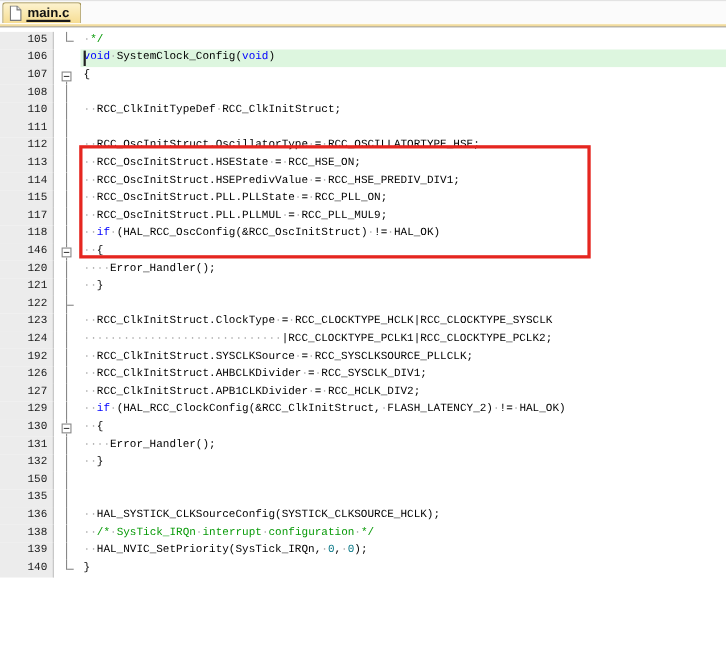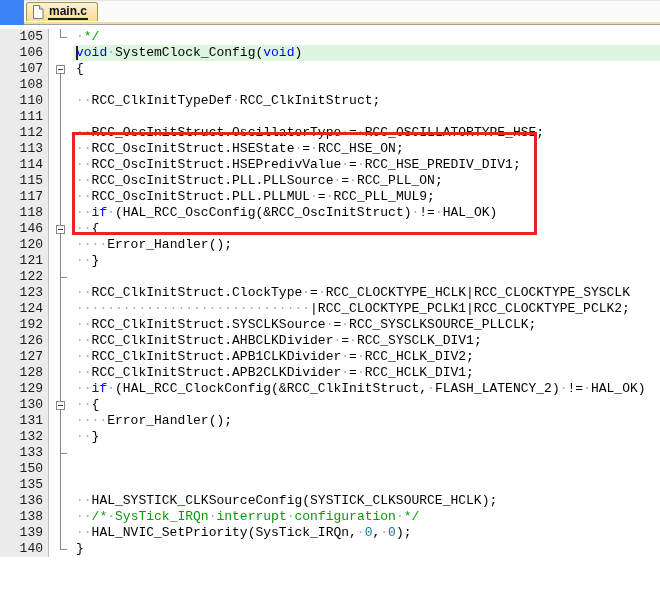--- a/index.html
+++ b/index.html
@@ -3,37 +3,37 @@
 <meta charset="utf-8">
 <style>
   :root{
     --keyword:#0000ff; --comment:#089a08; --number:#0f7b8a; --plain:#000000;
     --whitespace:#ababab; --line_highlight:#ddf6df; --gutter_bg:#ececec;
     --red_box:#e52620; --tab_strip:#f2dc9e; --fold:#888888;
   }
   *{box-sizing:border-box;margin:0;padding:0;}
   body{width:660px;height:606px;overflow:hidden;background:#ffffff;
        font-family:"Liberation Mono","DejaVu Sans Mono",monospace;}
-  .window{position:relative;width:660px;height:432px;background:#3b82f6;padding-left:24px;}
+  .window{position:relative;width:660px;height:432px;background:#3b82f6;}
 
   
   .tabbar{position:relative;height:25px;background:#fbfbfb;border-top:1px solid #e3e3e3;}
   .tab{position:absolute;left:2px;bottom:4px;height:19px;display:flex;align-items:center;
        gap:4px;padding:0 9px 0 5px;border:1px solid #a39354;border-bottom:none;
        border-radius:3px 3px 0 0;
        background:linear-gradient(#fdf3cf,#f6dd93);}
   .tab-label{font-family:"Liberation Sans","DejaVu Sans",sans-serif;font-size:12px;
        font-weight:bold;color:#111;border-bottom:2px solid #1a1a1a;padding:0 1px 0 1px;line-height:13px;}
   .tab-strip{position:absolute;left:0;right:0;bottom:0;height:4px;background:var(--tab_strip);
        border-bottom:1px solid #9e9e9e;border-top:1px solid #fff;}
   .doc-icon{display:inline-flex;}
 
   
   .editor{position:absolute;top:25px;left:0;width:660px;height:581px;padding-top:4px;background:#fff;}
-  .row{display:flex;height:16px;line-height:16px;font-size:13px;white-space:pre;}
+  .row{display:flex;height:16px;line-height:16px;font-size:10px;white-space:pre;}
   .gut{width:49px;background:var(--gutter_bg);border-right:1px solid #bdbdbd;
        text-align:right;padding-right:5px;color:#1a1a1a;flex:0 0 auto;}
   .fold{width:24px;position:relative;flex:0 0 auto;background:#fff;}
   .code{flex:1 1 auto;padding-left:3px;color:var(--plain);}
   .row.hl .code{background:var(--line_highlight);}
   .fv{position:absolute;left:11px;width:1px;background:var(--fold);}
   .fh{position:absolute;top:8px;height:1px;left:12px;width:6px;background:var(--fold);}
   .fbox{position:absolute;left:7px;top:4px;width:9px;height:9px;border:1px solid var(--fold);background:#fff;}
   .fminus{position:absolute;left:1px;top:3px;width:5px;height:1px;background:#444;}
 
@@ -64,38 +64,36 @@
   <div class="editor" id="editor">
       <div class="row"><div class="gut">105</div><div class="fold"><div class="fv" style="top: 0px; height: 9px;"></div><div class="fh"></div></div><div class="code"><span class="sw">·</span><span class="sc">*/</span></div></div>
       <div class="row hl"><div class="gut">106</div><div class="fold"></div><div class="code"><span class="sk">void</span><span class="sw">·</span><span class="sp">SystemClock_Config(</span><span class="sk">void</span><span class="sp">)</span></div></div>
       <div class="row"><div class="gut">107</div><div class="fold"><div class="fv" style="top: 13px; height: 3px;"></div><div class="fbox"><div class="fminus"></div></div></div><div class="code"><span class="sp">{</span></div></div>
       <div class="row"><div class="gut">108</div><div class="fold"><div class="fv" style="top: 0px; height: 16px;"></div></div><div class="code"></div></div>
       <div class="row"><div class="gut">110</div><div class="fold"><div class="fv" style="top: 0px; height: 16px;"></div></div><div class="code"><span class="sw">··</span><span class="sp">RCC_ClkInitTypeDef</span><span class="sw">·</span><span class="sp">RCC_ClkInitStruct;</span></div></div>
       <div class="row"><div class="gut">111</div><div class="fold"><div class="fv" style="top: 0px; height: 16px;"></div></div><div class="code"></div></div>
       <div class="row"><div class="gut">112</div><div class="fold"><div class="fv" style="top: 0px; height: 16px;"></div></div><div class="code"><span class="sw">··</span><span class="sp">RCC_OscInitStruct.OscillatorType</span><span class="sw">·</span><span class="sp">=</span><span class="sw">·</span><span class="sp">RCC_OSCILLATORTYPE_HSE;</span></div></div>
       <div class="row"><div class="gut">113</div><div class="fold"><div class="fv" style="top: 0px; height: 16px;"></div></div><div class="code"><span class="sw">··</span><span class="sp">RCC_OscInitStruct.HSEState</span><span class="sw">·</span><span class="sp">=</span><span class="sw">·</span><span class="sp">RCC_HSE_ON;</span></div></div>
       <div class="row"><div class="gut">114</div><div class="fold"><div class="fv" style="top: 0px; height: 16px;"></div></div><div class="code"><span class="sw">··</span><span class="sp">RCC_OscInitStruct.HSEPredivValue</span><span class="sw">·</span><span class="sp">=</span><span class="sw">·</span><span class="sp">RCC_HSE_PREDIV_DIV1;</span></div></div>
-      <div class="row"><div class="gut">115</div><div class="fold"><div class="fv" style="top: 0px; height: 16px;"></div></div><div class="code"><span class="sw">··</span><span class="sp">RCC_OscInitStruct.PLL.PLLSource</span><span class="sw">·</span><span class="sp">=</span><span class="sw">·</span><span class="sp">RCC_PLL_ON;</span></div></div>
+      <div class="row"><div class="gut">115</div><div class="fold"><div class="fv" style="top: 0px; height: 16px;"></div></div><div class="code"><span class="sw">··</span><span class="sp">RCC_OscInitStruct.PLL.PLLState</span><span class="sw">·</span><span class="sp">=</span><span class="sw">·</span><span class="sp">RCC_PLL_ON;</span></div></div>
       <div class="row"><div class="gut">117</div><div class="fold"><div class="fv" style="top: 0px; height: 16px;"></div></div><div class="code"><span class="sw">··</span><span class="sp">RCC_OscInitStruct.PLL.PLLMUL</span><span class="sw">·</span><span class="sp">=</span><span class="sw">·</span><span class="sp">RCC_PLL_MUL9;</span></div></div>
       <div class="row"><div class="gut">118</div><div class="fold"><div class="fv" style="top: 0px; height: 16px;"></div></div><div class="code"><span class="sw">··</span><span class="sk">if</span><span class="sw">·</span><span class="sp">(HAL_RCC_OscConfig(&amp;RCC_OscInitStruct)</span><span class="sw">·</span><span class="sp">!=</span><span class="sw">·</span><span class="sp">HAL_OK)</span></div></div>
       <div class="row"><div class="gut">146</div><div class="fold"><div class="fv" style="top: 0px; height: 4px;"></div><div class="fv" style="top: 13px; height: 3px;"></div><div class="fbox"><div class="fminus"></div></div></div><div class="code"><span class="sw">··</span><span class="sp">{</span></div></div>
       <div class="row"><div class="gut">120</div><div class="fold"><div class="fv" style="top: 0px; height: 16px;"></div></div><div class="code"><span class="sw">····</span><span class="sp">Error_Handler();</span></div></div>
       <div class="row"><div class="gut">121</div><div class="fold"><div class="fv" style="top: 0px; height: 16px;"></div></div><div class="code"><span class="sw">··</span><span class="sp">}</span></div></div>
       <div class="row"><div class="gut">122</div><div class="fold"><div class="fv" style="top: 0px; height: 16px;"></div><div class="fh"></div></div><div class="code"></div></div>
       <div class="row"><div class="gut">123</div><div class="fold"><div class="fv" style="top: 0px; height: 16px;"></div></div><div class="code"><span class="sw">··</span><span class="sp">RCC_ClkInitStruct.ClockType</span><span class="sw">·</span><span class="sp">=</span><span class="sw">·</span><span class="sp">RCC_CLOCKTYPE_HCLK|RCC_CLOCKTYPE_SYSCLK</span></div></div>
       <div class="row"><div class="gut">124</div><div class="fold"><div class="fv" style="top: 0px; height: 16px;"></div></div><div class="code"><span class="sw">······························</span><span class="sp">|RCC_CLOCKTYPE_PCLK1|RCC_CLOCKTYPE_PCLK2;</span></div></div>
       <div class="row"><div class="gut">192</div><div class="fold"><div class="fv" style="top: 0px; height: 16px;"></div></div><div class="code"><span class="sw">··</span><span class="sp">RCC_ClkInitStruct.SYSCLKSource</span><span class="sw">·</span><span class="sp">=</span><span class="sw">·</span><span class="sp">RCC_SYSCLKSOURCE_PLLCLK;</span></div></div>
       <div class="row"><div class="gut">126</div><div class="fold"><div class="fv" style="top: 0px; height: 16px;"></div></div><div class="code"><span class="sw">··</span><span class="sp">RCC_ClkInitStruct.AHBCLKDivider</span><span class="sw">·</span><span class="sp">=</span><span class="sw">·</span><span class="sp">RCC_SYSCLK_DIV1;</span></div></div>
       <div class="row"><div class="gut">127</div><div class="fold"><div class="fv" style="top: 0px; height: 16px;"></div></div><div class="code"><span class="sw">··</span><span class="sp">RCC_ClkInitStruct.APB1CLKDivider</span><span class="sw">·</span><span class="sp">=</span><span class="sw">·</span><span class="sp">RCC_HCLK_DIV2;</span></div></div>
-      <div class="row"><div class="gut">128</div><div class="fold"><div class="fv" style="top: 0px; height: 16px;"></div></div><div class="code"><span class="sw">··</span><span class="sp">RCC_ClkInitStruct.APB2CLKDivider</span><span class="sw">·</span><span class="sp">=</span><span class="sw">·</span><span class="sp">RCC_HCLK_DIV1;</span></div></div>
       <div class="row"><div class="gut">129</div><div class="fold"><div class="fv" style="top: 0px; height: 16px;"></div></div><div class="code"><span class="sw">··</span><span class="sk">if</span><span class="sw">·</span><span class="sp">(HAL_RCC_ClockConfig(&amp;RCC_ClkInitStruct,</span><span class="sw">·</span><span class="sp">FLASH_LATENCY_2)</span><span class="sw">·</span><span class="sp">!=</span><span class="sw">·</span><span class="sp">HAL_OK)</span></div></div>
       <div class="row"><div class="gut">130</div><div class="fold"><div class="fv" style="top: 0px; height: 4px;"></div><div class="fv" style="top: 13px; height: 3px;"></div><div class="fbox"><div class="fminus"></div></div></div><div class="code"><span class="sw">··</span><span class="sp">{</span></div></div>
       <div class="row"><div class="gut">131</div><div class="fold"><div class="fv" style="top: 0px; height: 16px;"></div></div><div class="code"><span class="sw">····</span><span class="sp">Error_Handler();</span></div></div>
       <div class="row"><div class="gut">132</div><div class="fold"><div class="fv" style="top: 0px; height: 16px;"></div></div><div class="code"><span class="sw">··</span><span class="sp">}</span></div></div>
-      <div class="row"><div class="gut">133</div><div class="fold"><div class="fv" style="top: 0px; height: 16px;"></div><div class="fh"></div></div><div class="code"></div></div>
       <div class="row"><div class="gut">150</div><div class="fold"><div class="fv" style="top: 0px; height: 16px;"></div></div></div>
       <div class="row"><div class="gut">135</div><div class="fold"><div class="fv" style="top: 0px; height: 16px;"></div></div><div class="code"></div></div>
       <div class="row"><div class="gut">136</div><div class="fold"><div class="fv" style="top: 0px; height: 16px;"></div></div><div class="code"><span class="sw">··</span><span class="sp">HAL_SYSTICK_CLKSourceConfig(SYSTICK_CLKSOURCE_HCLK);</span></div></div>
       <div class="row"><div class="gut">138</div><div class="fold"><div class="fv" style="top: 0px; height: 16px;"></div></div><div class="code"><span class="sw">··</span><span class="sc">/*</span><span class="sw">·</span><span class="sc">SysTick_IRQn</span><span class="sw">·</span><span class="sc">interrupt</span><span class="sw">·</span><span class="sc">configuration</span><span class="sw">·</span><span class="sc">*/</span></div></div>
       <div class="row"><div class="gut">139</div><div class="fold"><div class="fv" style="top: 0px; height: 16px;"></div></div><div class="code"><span class="sw">··</span><span class="sp">HAL_NVIC_SetPriority(SysTick_IRQn,</span><span class="sw">·</span><span class="sn">0</span><span class="sp">,</span><span class="sw">·</span><span class="sn">0</span><span class="sp">);</span></div></div>
       <div class="row"><div class="gut">140</div><div class="fold"><div class="fv" style="top: 0px; height: 9px;"></div><div class="fh"></div></div><div class="code"><span class="sp">}</span></div></div>
     </div>
 
   <div class="red-box"></div>
   <div class="cursor"></div>

